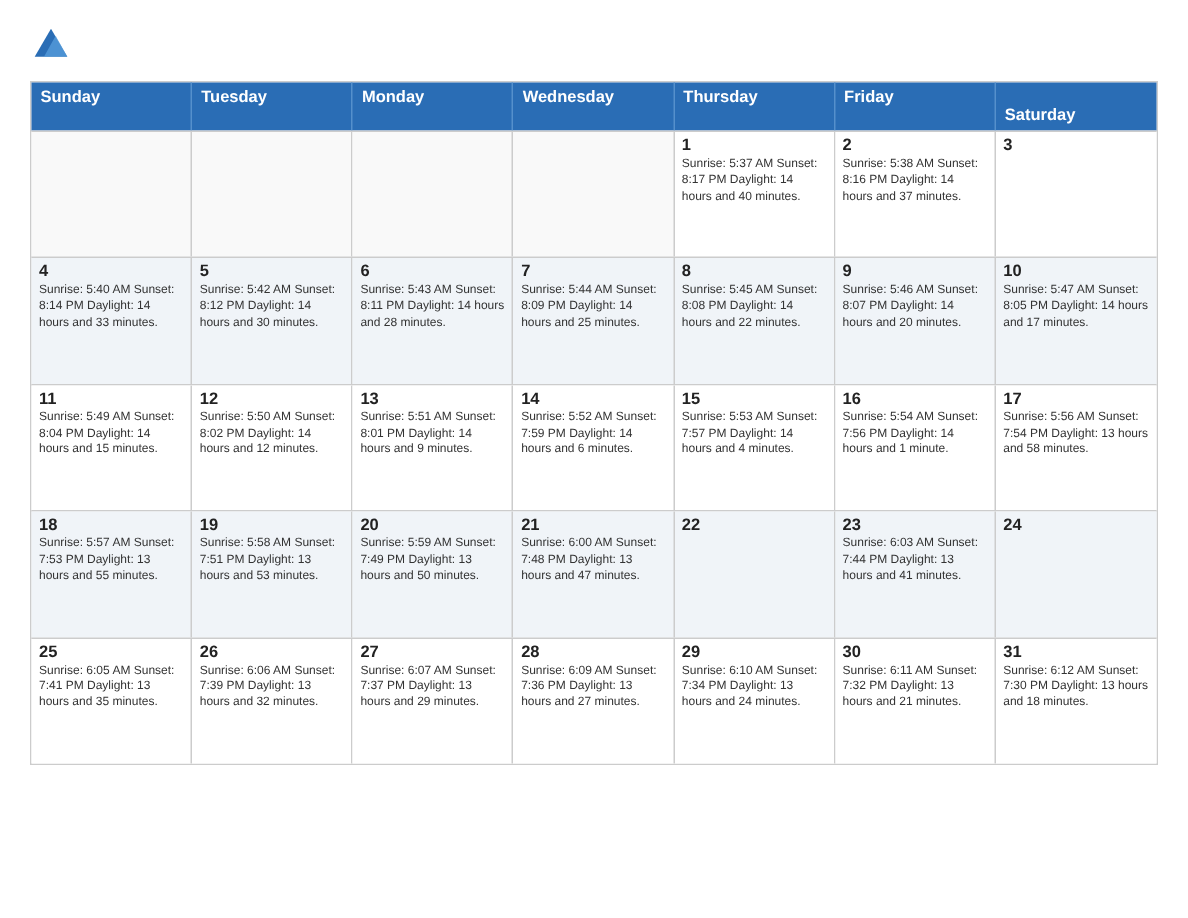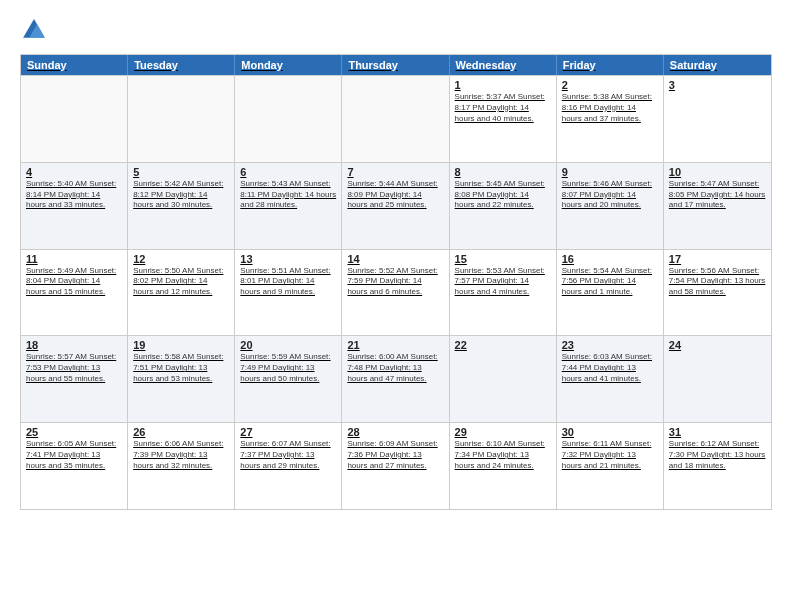--- a/index.html
+++ b/index.html
@@ -9,21 +9,20 @@
       width: 792px;
       height: 612px;
       overflow: hidden;
     }
     .page {
       width: 792px;
       height: 520px;
       padding: 16px 20px 10px 20px;
       display: flex;
       flex-direction: column;
-      text-decoration: underline;
     }
     .header {
       display: flex;
       justify-content: space-between;
       align-items: flex-start;
       margin-bottom: 10px;
     }
     .logo {
       display: flex;
       align-items: center;
@@ -66,21 +65,21 @@
       background: #2a6db5;
     }
     .cal-header-cell {
       color: #fff;
       font-size: 11px;
       font-weight: bold;
       padding: 4px 6px;
       text-align: left;
       border-right: 1px solid #5590cc;
     }
-    .cal-header-cell:last-child { border-right: none; }
+    .cal-header-cell:last-child { border-right: none; margin-top: 12px; }
     .cal-body {
       flex: 1;
       display: flex;
       flex-direction: column;
     }
     .cal-row {
       display: grid;
       grid-template-columns: repeat(7, 1fr);
       flex: 1;
       border-top: 1px solid #ccc;
@@ -128,22 +127,22 @@
     <div class="title-block">
       <div class="main-title"></div>
       <div class="subtitle"></div>
     </div>
   </div>
   <div class="calendar">
     <div class="cal-header" id="cal-header">
         <div class="cal-header-cell">Sunday</div>
         <div class="cal-header-cell">Tuesday</div>
         <div class="cal-header-cell">Monday</div>
+        <div class="cal-header-cell">Wednesday</div>
         <div class="cal-header-cell">Thursday</div>
-        <div class="cal-header-cell">Wednesday</div>
         <div class="cal-header-cell">Friday</div>
         <div class="cal-header-cell">Saturday</div>
       </div>
     <div class="cal-body" id="cal-body">
         <div class="cal-row">
           <div class="cal-cell empty"></div>
           <div class="cal-cell empty"></div>
           <div class="cal-cell empty"></div>
           <div class="cal-cell empty"></div>
           <div class="cal-cell">

